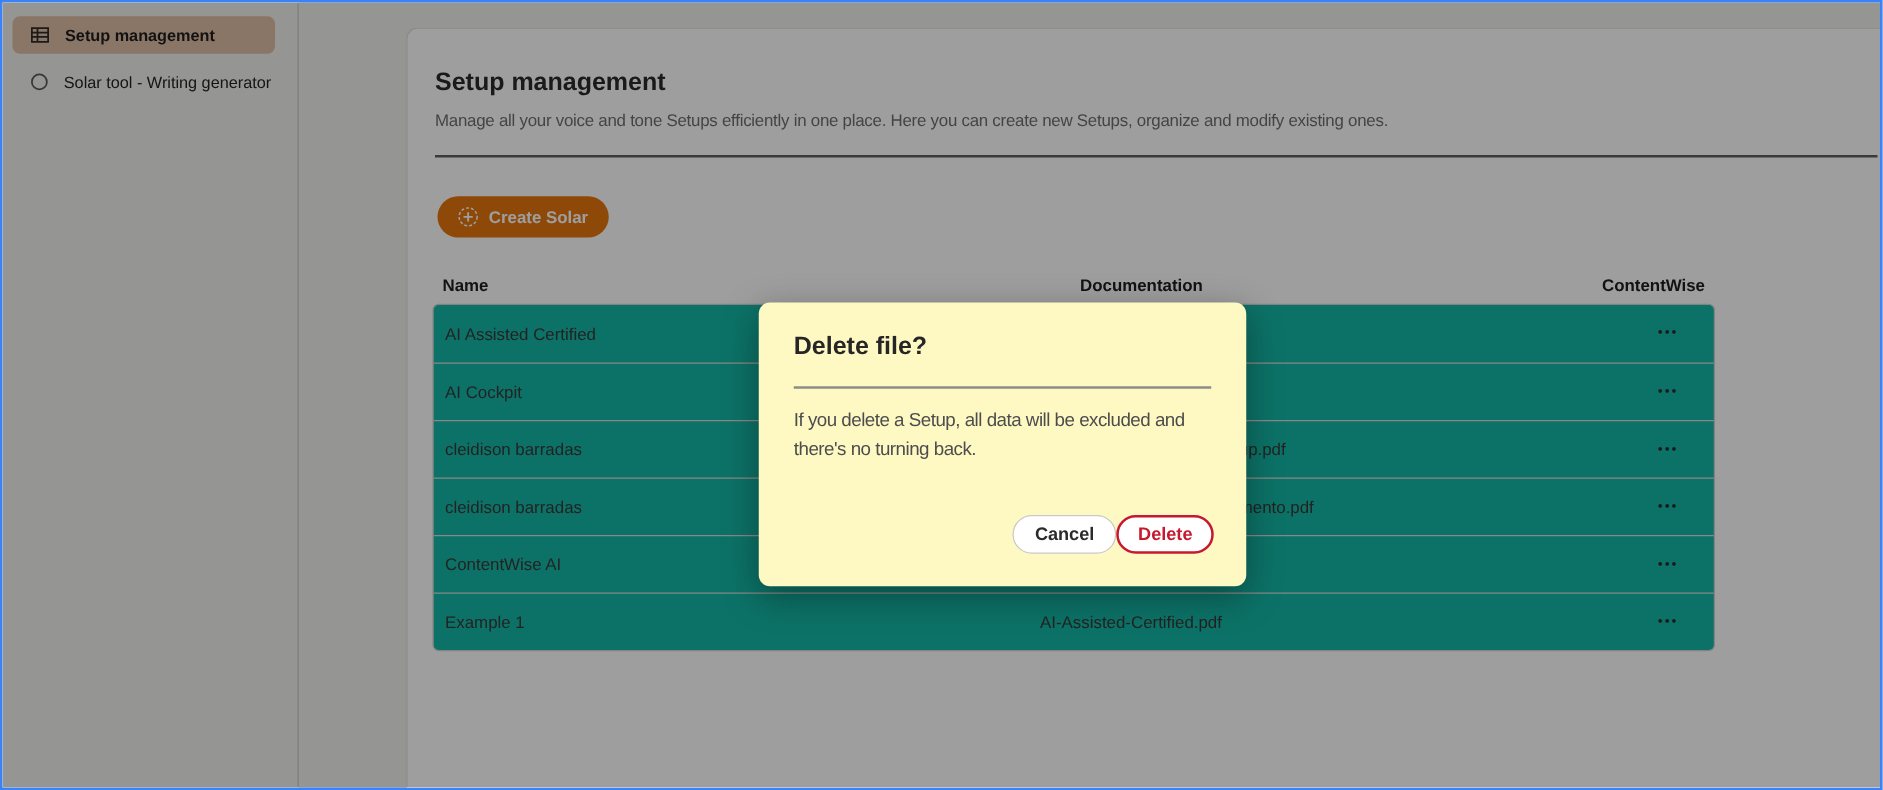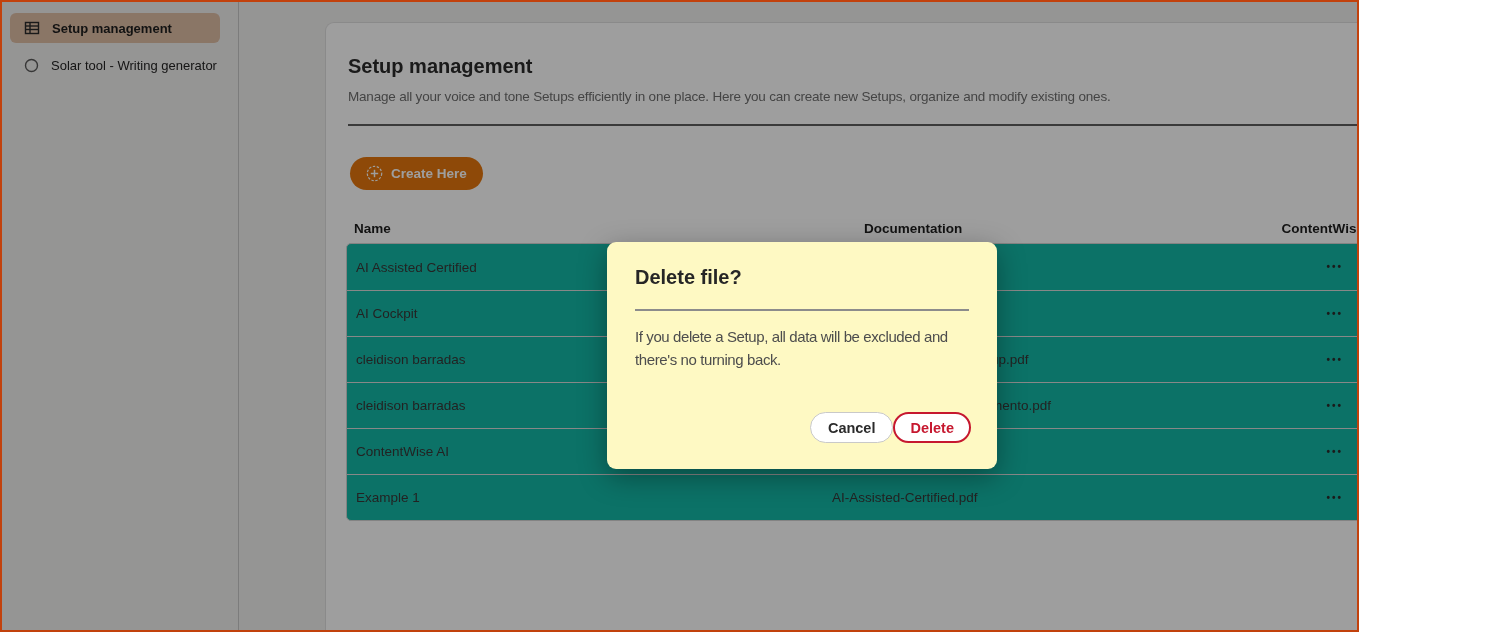--- a/index.html
+++ b/index.html
@@ -1,19 +1,19 @@
 <!DOCTYPE html>
 <html style="--accent: #E5770D; --tan: #DFBEA5; --danger: #C6182F;"><head>
 <meta charset="utf-8">
 <style>
   * { margin:0; padding:0; box-sizing:border-box; }
   html,body { width:1506px; height:632px; font-family:"Liberation Sans", sans-serif; }
   .viewport {
-    position:relative; width:1359px; height:632px;
-    background:#F1F0EF; border:2px solid #c2410c; overflow:hidden;
+    position:relative; width:1506px; height:632px;
+    background:#F1F0EF; border:2px solid #3b82f6; overflow:hidden;
   }
 
   
   .sidebar {
     position:absolute; left:0; top:0; width:237px; height:100%;
     background:#F1F0EF; border-right:1px solid #C9C9C9; z-index:1;
   }
   .side-item {
     position:absolute; left:8px; width:210px; height:30px;
     display:flex; align-items:center; gap:12px; padding-left:14px;
@@ -118,21 +118,21 @@
     <div class="page-divider"></div>
 
     <button class="create-btn">
       <span style="display:flex;">
         <svg width="17" height="17" viewBox="0 0 17 17" fill="none">
           <circle cx="8.5" cy="8.5" r="7.2" stroke="#FFFFFF" stroke-width="1.2" stroke-dasharray="2.4 1.6"></circle>
           <line x1="8.5" y1="4.8" x2="8.5" y2="12.2" stroke="#FFFFFF" stroke-width="1.5"></line>
           <line x1="4.8" y1="8.5" x2="12.2" y2="8.5" stroke="#FFFFFF" stroke-width="1.5"></line>
         </svg>
       </span>
-      <span>Create Here</span>
+      <span>Create Solar</span>
     </button>
 
     <div class="tbl-headers">
       <span class="th-name">Name</span>
       <span class="th-doc">Documentation</span>
       <span class="th-ops">ContentWise</span>
     </div>
 
     <div class="tbl" id="setups-table">
         <div class="tbl-row">

